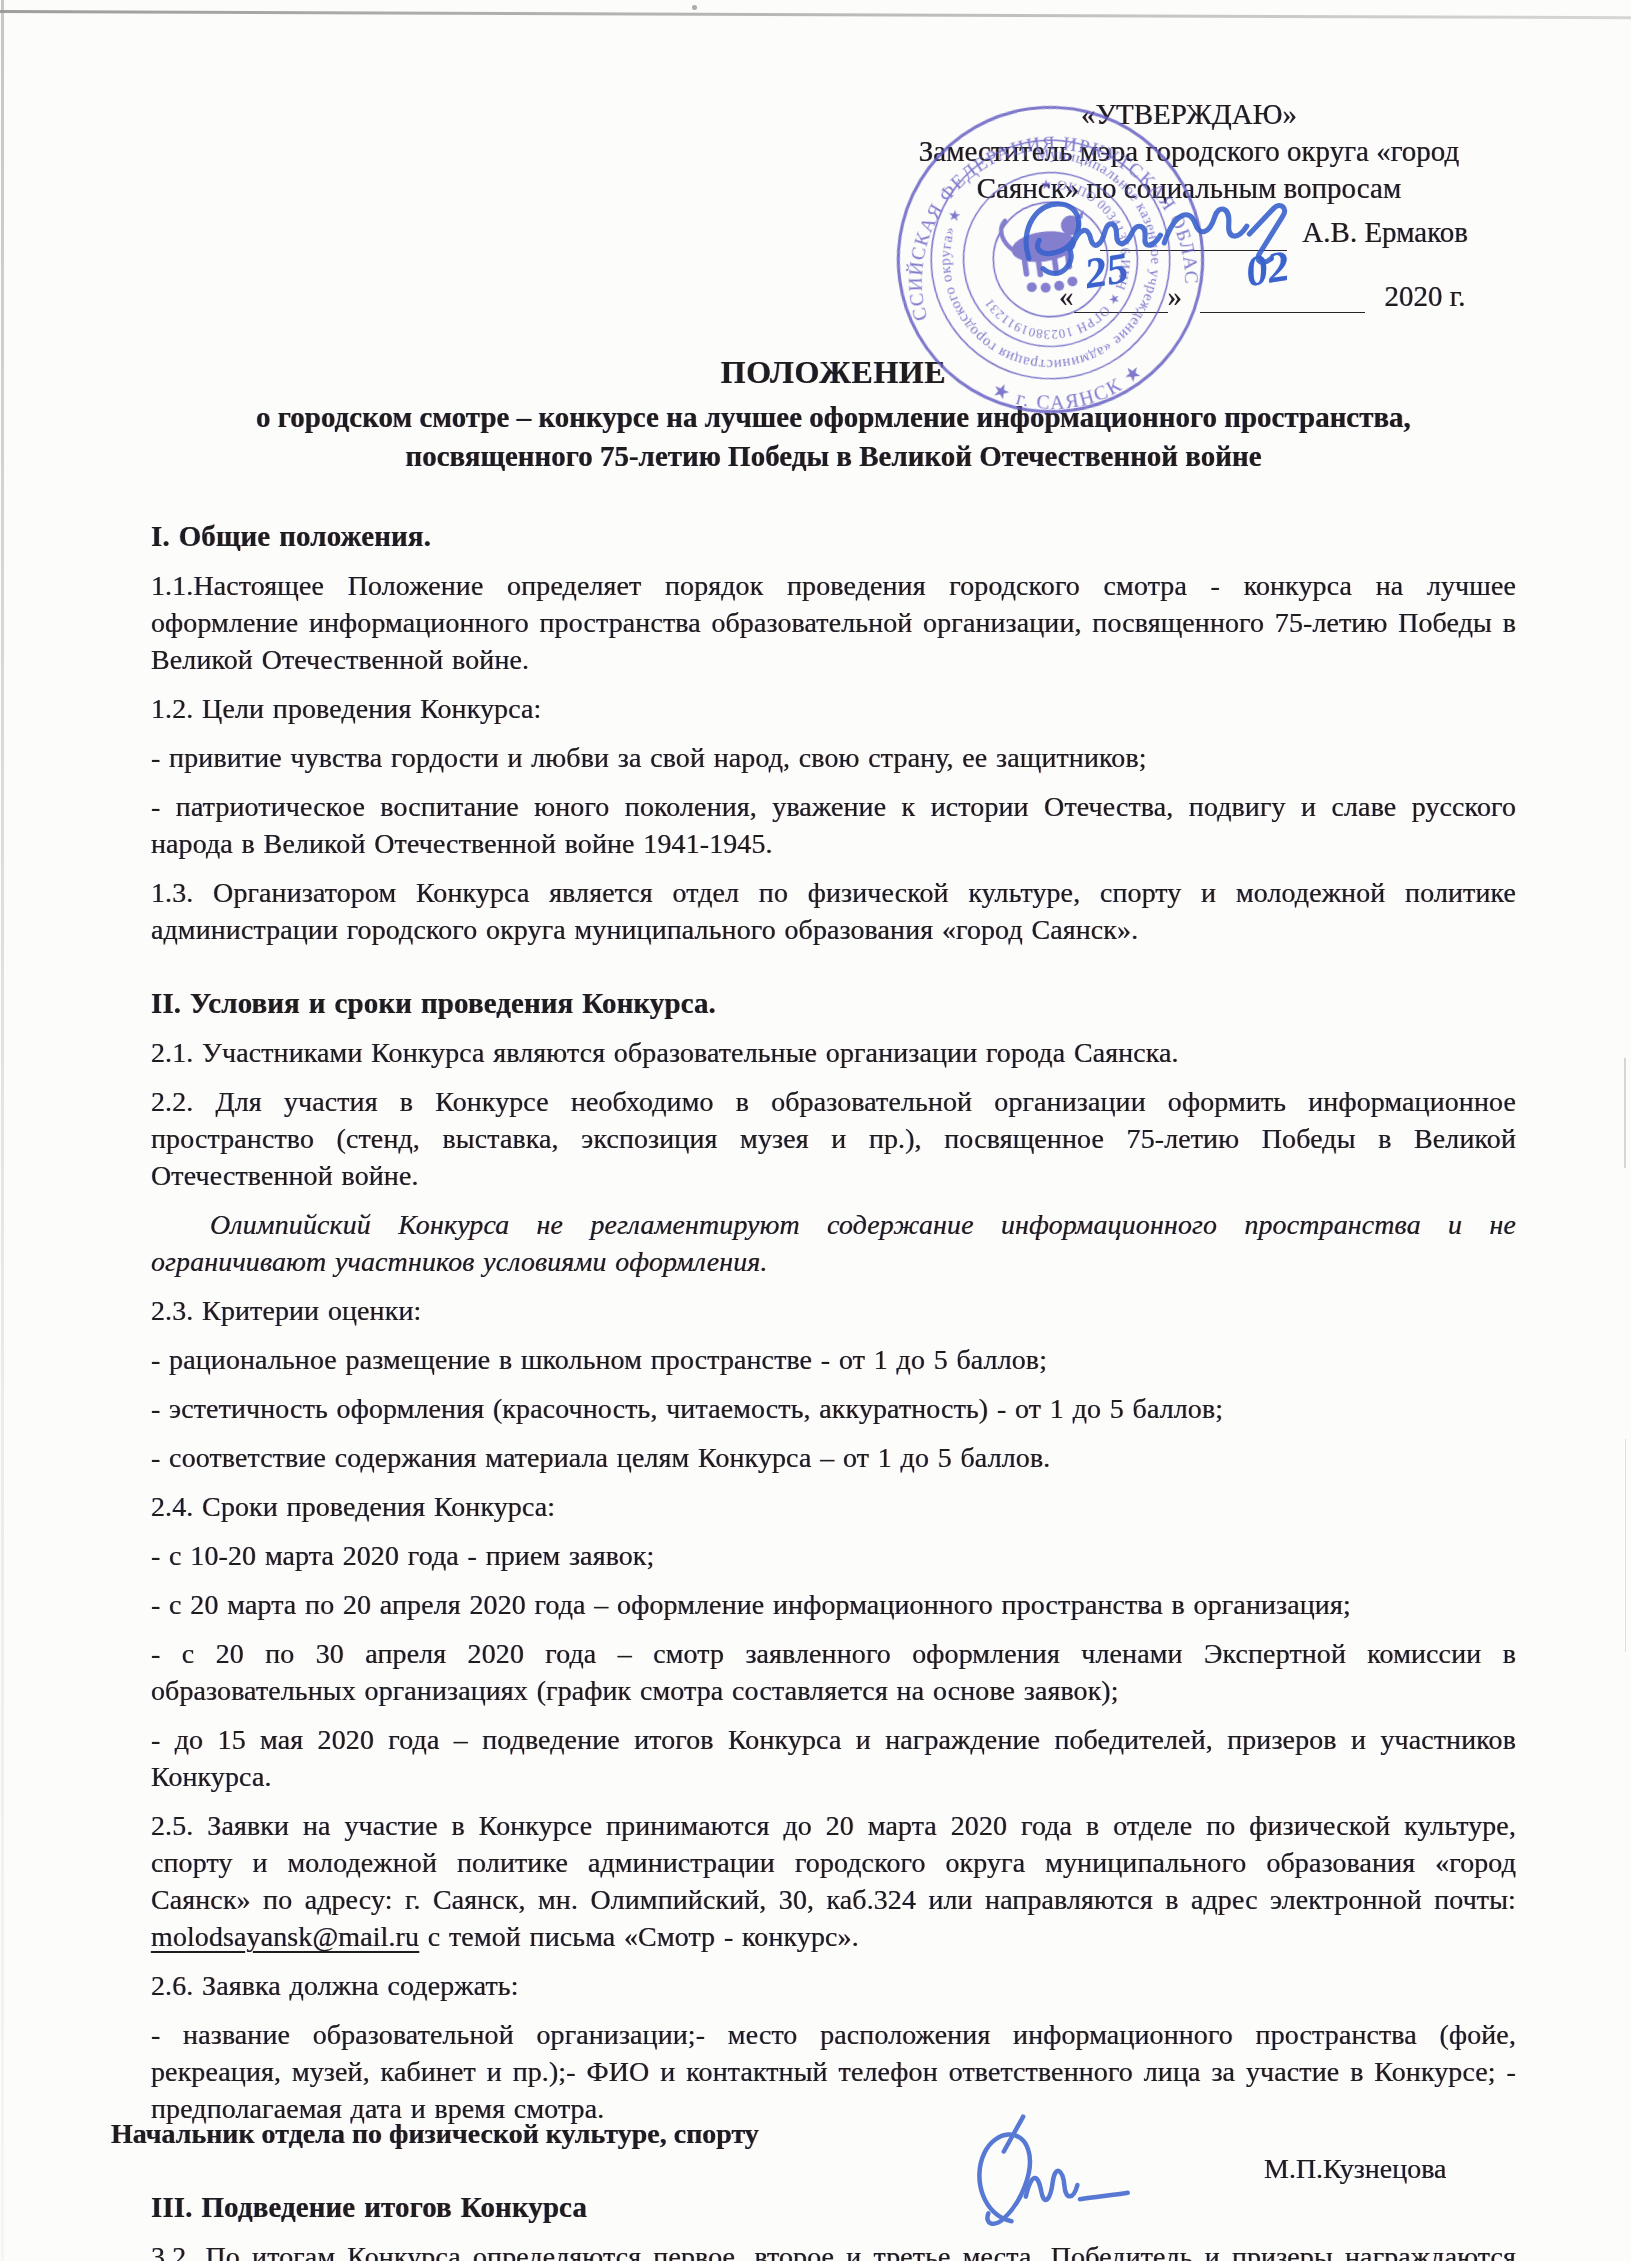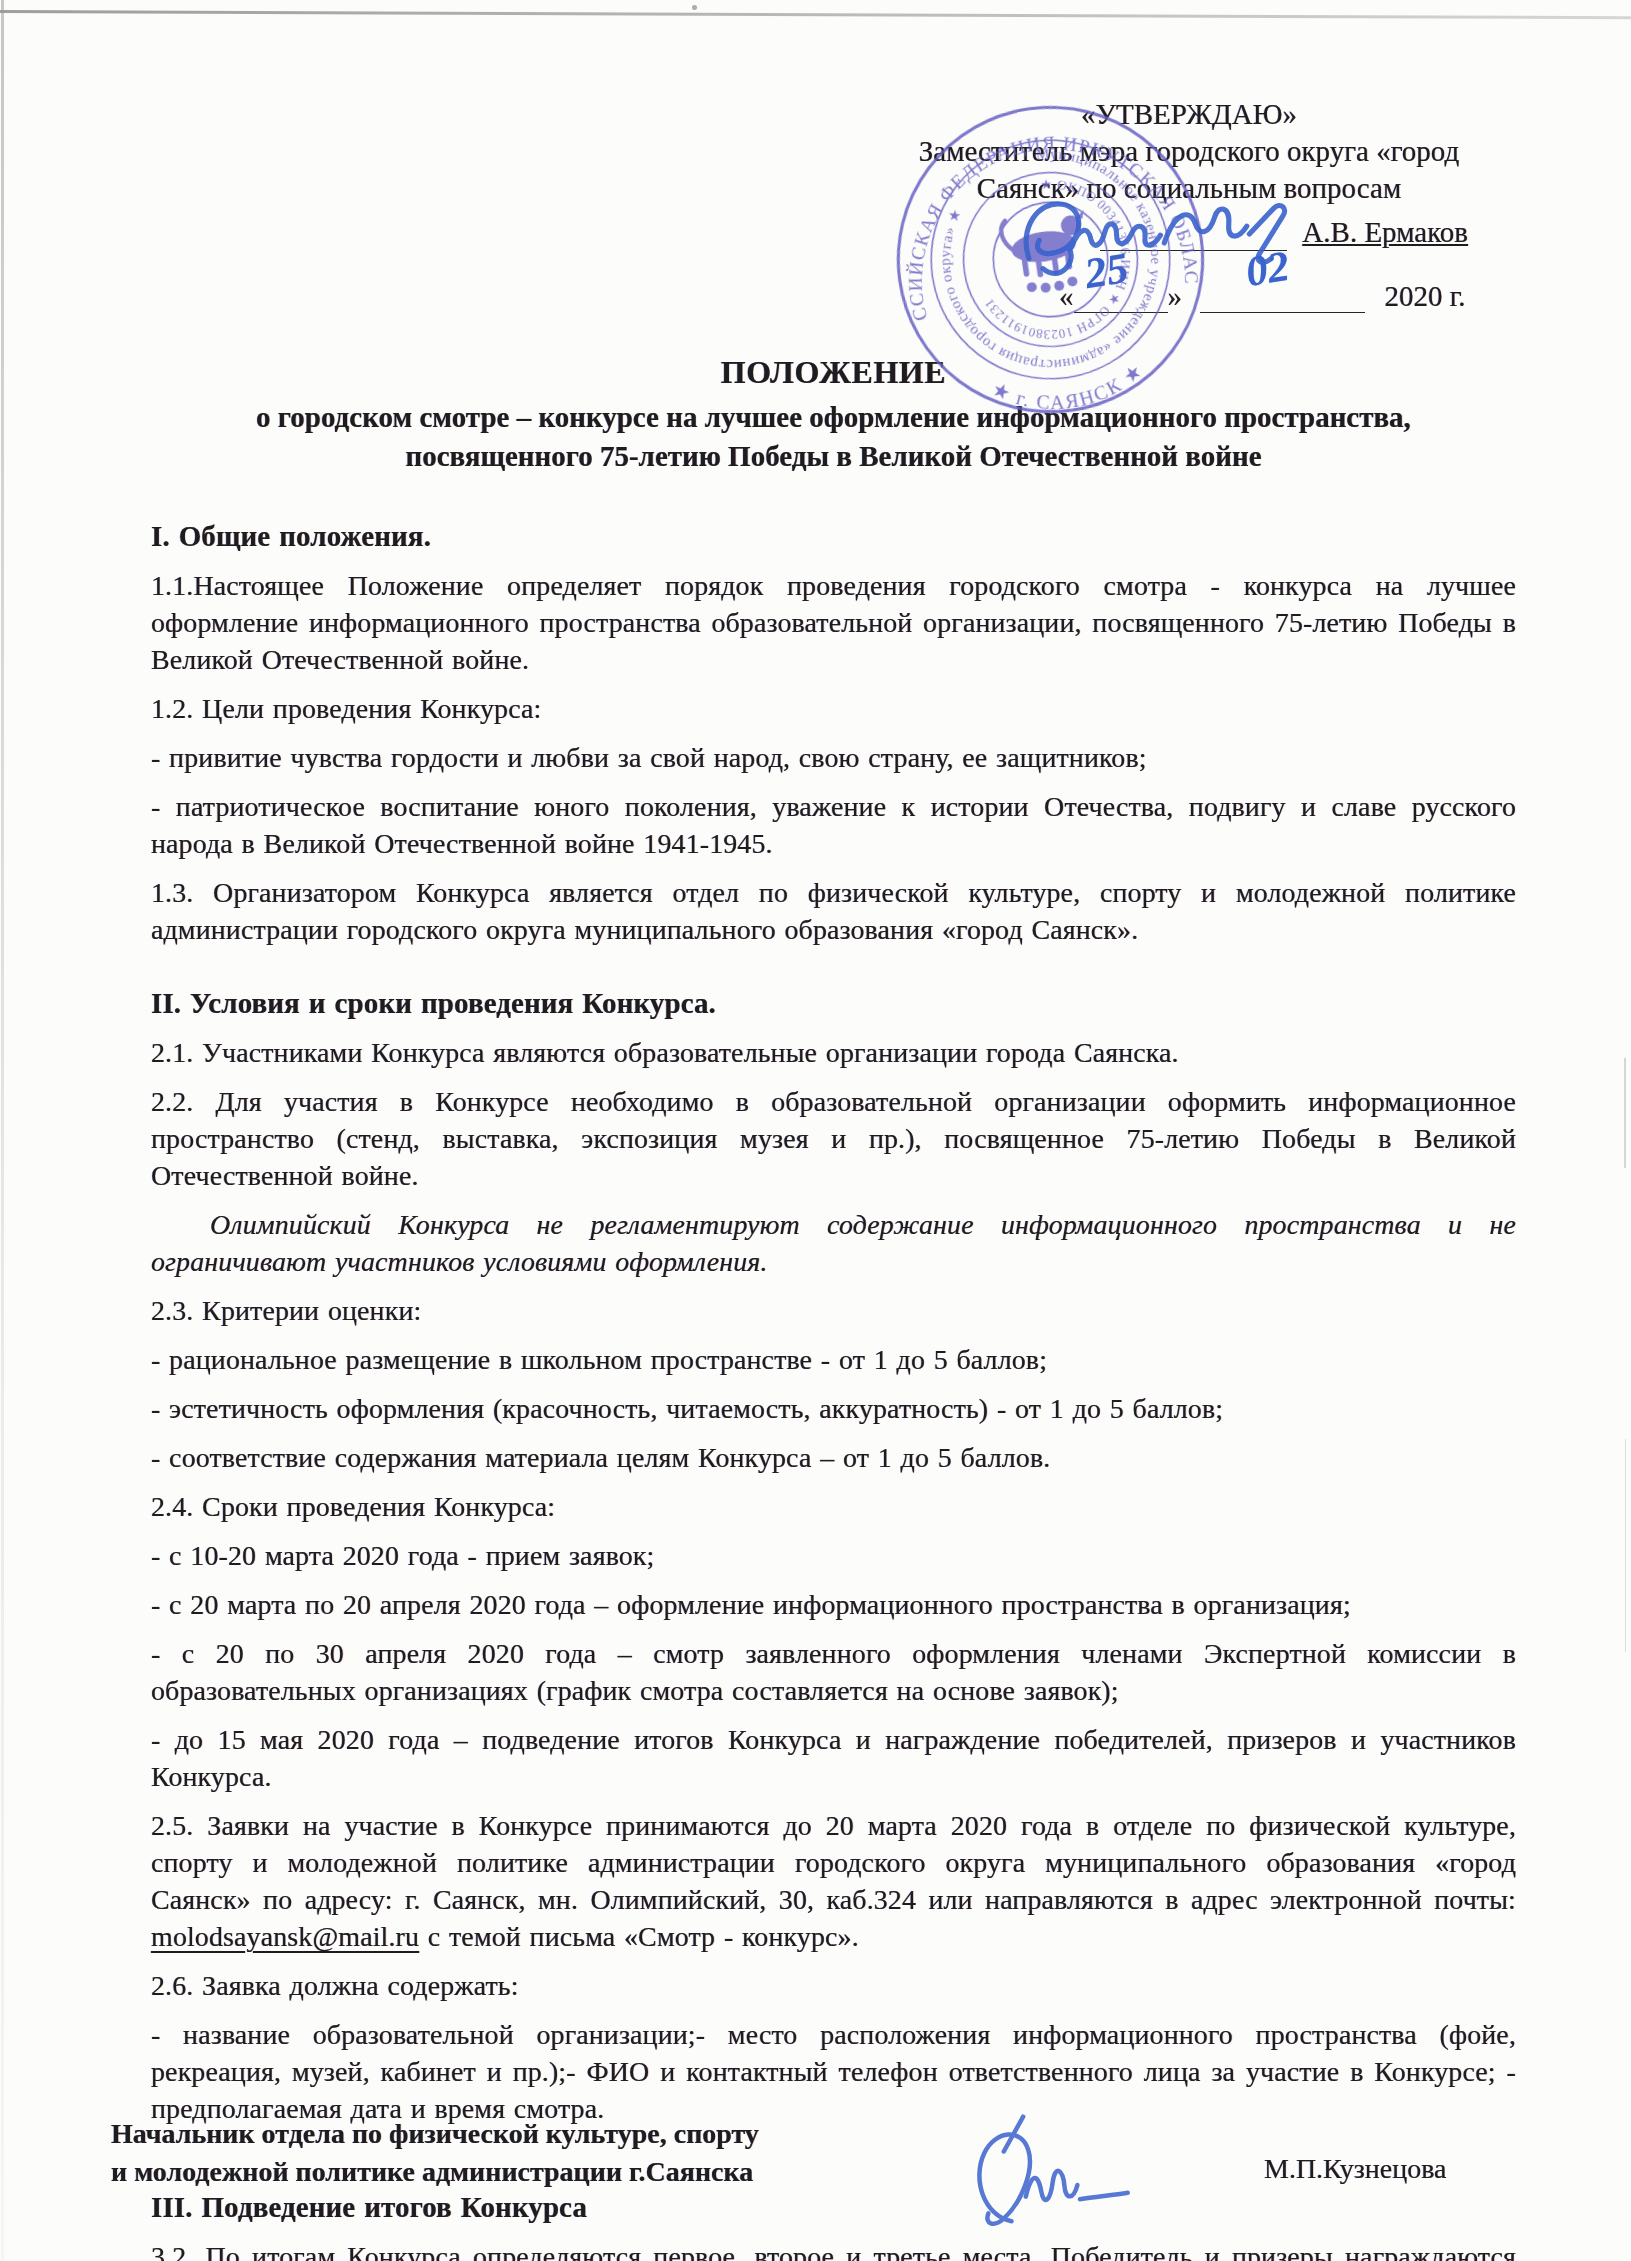--- a/index.html
+++ b/index.html
@@ -25,21 +25,21 @@
   .artifact-right-1{position:absolute;left:1624px;top:1058px;width:1.9px;height:110px;background:#8f8f8d;opacity:.35;}
   .artifact-right-2{position:absolute;left:1625px;top:1439px;width:1.3px;height:213px;background:#9a9a98;opacity:.3;}
   .artifact-dot{position:absolute;left:692px;top:5.2px;width:4.5px;height:4.5px;border-radius:50%;background:#787876;opacity:.6;}
 
   
   .approval{position:absolute;left:827px;top:96px;width:724px;text-align:center;
     font-size:29px;line-height:37px;}
   .approve-word{display:block;}
   .sig-row{display:flex;justify-content:flex-end;align-items:flex-end;margin-top:2.6px;padding-right:83px;height:41px;position:relative;}
   .sig-line{width:187px;height:34px;border-bottom:1.9px solid #27272b;margin-right:15.5px;}
-  .sig-name{white-space:nowrap;text-decoration:underline;}
+  .sig-name{white-space:nowrap;}
   .date-row{display:flex;justify-content:flex-start;align-items:flex-end;margin-top:23px;padding-left:232px;height:39px;position:relative;}
   .date-q{line-height:34px;}
   .date-u1{width:94px;height:32px;border-bottom:1.9px solid #27272b;position:relative;}
   .date-u2{width:165px;height:32px;border-bottom:1.9px solid #27272b;margin-left:18px;position:relative;}
   .date-year{margin-left:19.4px;white-space:nowrap;line-height:34px;}
   .hw{position:absolute;font-style:italic;font-weight:bold;
     color:#3a63cd;text-shadow:0 0 1px rgba(60,100,210,.55);
     font-size:43px;transform:rotate(-9deg);}
   .hw-25{left:11.6px;top:-28px;}
   .hw-02{left:46px;top:-30px;}
@@ -135,21 +135,20 @@
     <p><span>2.5. Заявки на участие в Конкурсе принимаются до 20 марта 2020 года в отделе по физической культуре, спорту и молодежной политике администрации городского округа муниципального образования «город Саянск» по адресу: г. Саянск, мн. Олимпийский, 30, каб.324 или направляются в адрес электронной почты: </span><span class="email-underline">molodsayansk@mail.ru</span><span> с темой  письма «Смотр - конкурс».</span></p>
     <p>2.6. Заявка должна содержать:</p>
     <p>- название  образовательной организации;- место расположения информационного пространства (фойе, рекреация, музей, кабинет и пр.);- ФИО и контактный телефон ответственного лица за участие в Конкурсе; - предполагаемая дата и время смотра.</p>
 
     <h2 class="sec-heading gap2">III. Подведение итогов Конкурса</h2>
     <p>3.2. По итогам Конкурса определяются первое, второе и третье места. Победитель и призеры награждаются грамотами и призами. Участники награждаются подарками.</p>
   </div>
 
   <div class="footer-block ink">
     <span>Начальник отдела по физической культуре, спорту</span><br>
-    <span>и молодежной политике администрации г.Саянска</span>
   </div>
   <div class="footer-name ink">М.П.Кузнецова</div>
 
   <svg class="stamp-svg" viewBox="0 0 520 520">
     <defs>
       <path id="arcOuterTop" d="M 52 336 A 212 212 0 1 1 468 336"></path>
       <path id="arcOuterBottom" d="M 100 428 A 212 212 0 0 0 420 428"></path>
       <path id="circleMid" d="M 260 98 a 162 162 0 1 1 -0.01 0"></path>
       <path id="circleInner" d="M 260 146 a 114 114 0 1 1 -0.01 0"></path>
     </defs>

